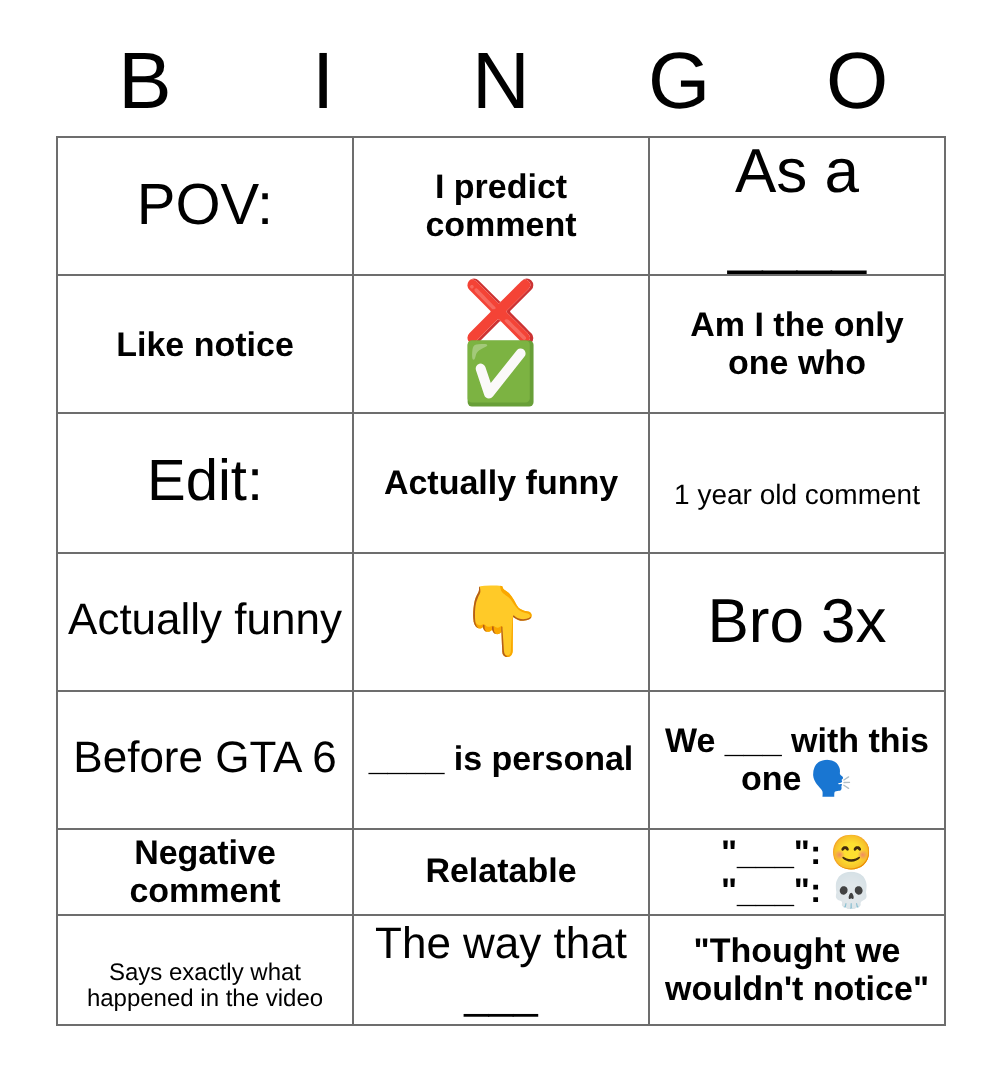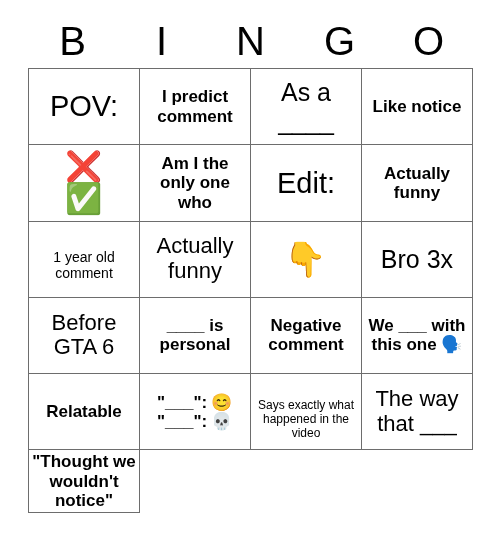--- a/index.html
+++ b/index.html
@@ -40,21 +40,21 @@
     letter-spacing: 0px;
     color: #000000;
   }
   #grid {
     position: absolute;
     left: 28px;
     top: 68px;
     width: 445px;
     height: 445px;
     display: grid;
-    grid-template-columns: repeat(4, 1fr);
+    grid-template-columns: repeat(3, 1fr);
     grid-template-rows: repeat(5, 1fr);
     border-top: 1.5px solid #6d6d6d;
     border-left: 1.5px solid #6d6d6d;
     box-sizing: border-box;
   }
   .cell {
     border-right: 1.5px solid #6d6d6d;
     border-bottom: 1.5px solid #6d6d6d;
     box-sizing: border-box;
     display: flex;
@@ -67,21 +67,21 @@
   }
   .cell-text {
     display: block;
     width: 100%;
     line-height: 1.13;
     word-wrap: break-word;
     white-space: pre-wrap;
   }
   
   .fs-xxl .cell-text { font-size: 29px; }
-  .fs-xl  .cell-text { font-size: 25px; }
+  .fs-xl  .cell-text { font-size: 31px; }
   .fs-lg  .cell-text { font-size: 22px; }
   .fs-md  .cell-text { font-size: 17px; font-weight: bold; }
   .fs-sm  .cell-text { font-size: 14px; margin-top: 13px; }
   .fs-xs  .cell-text { font-size: 12px; margin-top: 16px; }
   .emoji-only .cell-text { font-size: 34px; line-height: 1.0; }
   .emoji-stack .cell-text { font-size: 30px; line-height: 1.05; }
 </style>
 </head>
 <body>
 
@@ -138,24 +138,24 @@
       <span class="cell-text">Bro 3x</span>
     </div>
     <div class="cell fs-lg">
       <span class="cell-text">Before GTA 6</span>
     </div>
     <div class="cell fs-md">
       <span class="cell-text">____ is personal</span>
     </div>
 
     <div class="cell fs-md">
-      <span class="cell-text">Negative comment</span>
+      <span class="cell-text">We ___ with this one 🗣️</span>
     </div>
     <div class="cell fs-md">
-      <span class="cell-text">We ___ with this one 🗣️</span>
+      <span class="cell-text">Negative comment</span>
     </div>
     <div class="cell fs-md">
       <span class="cell-text">Relatable</span>
     </div>
 
     <div class="cell fs-md">
       <span class="cell-text">"___": 😊
 "___": 💀</span>
     </div>
     <div class="cell fs-xs">

